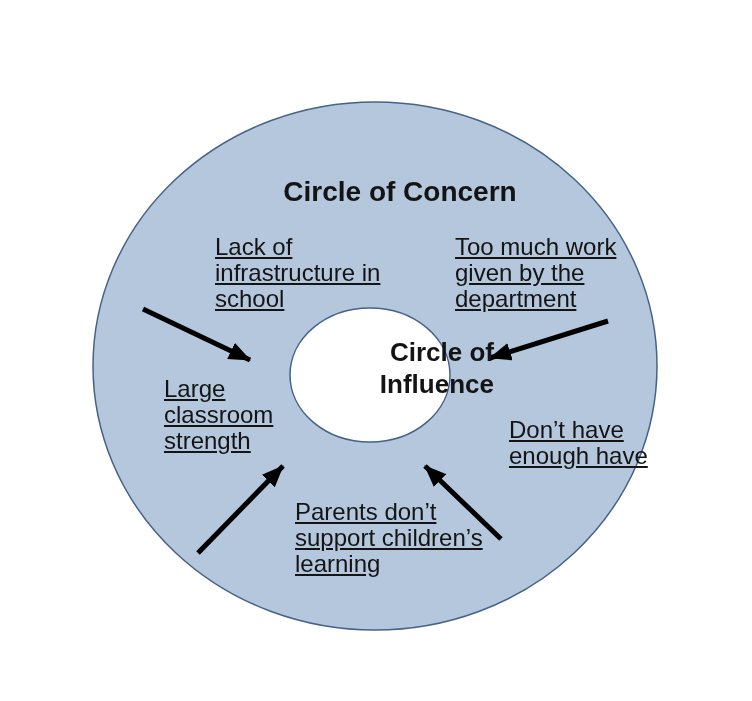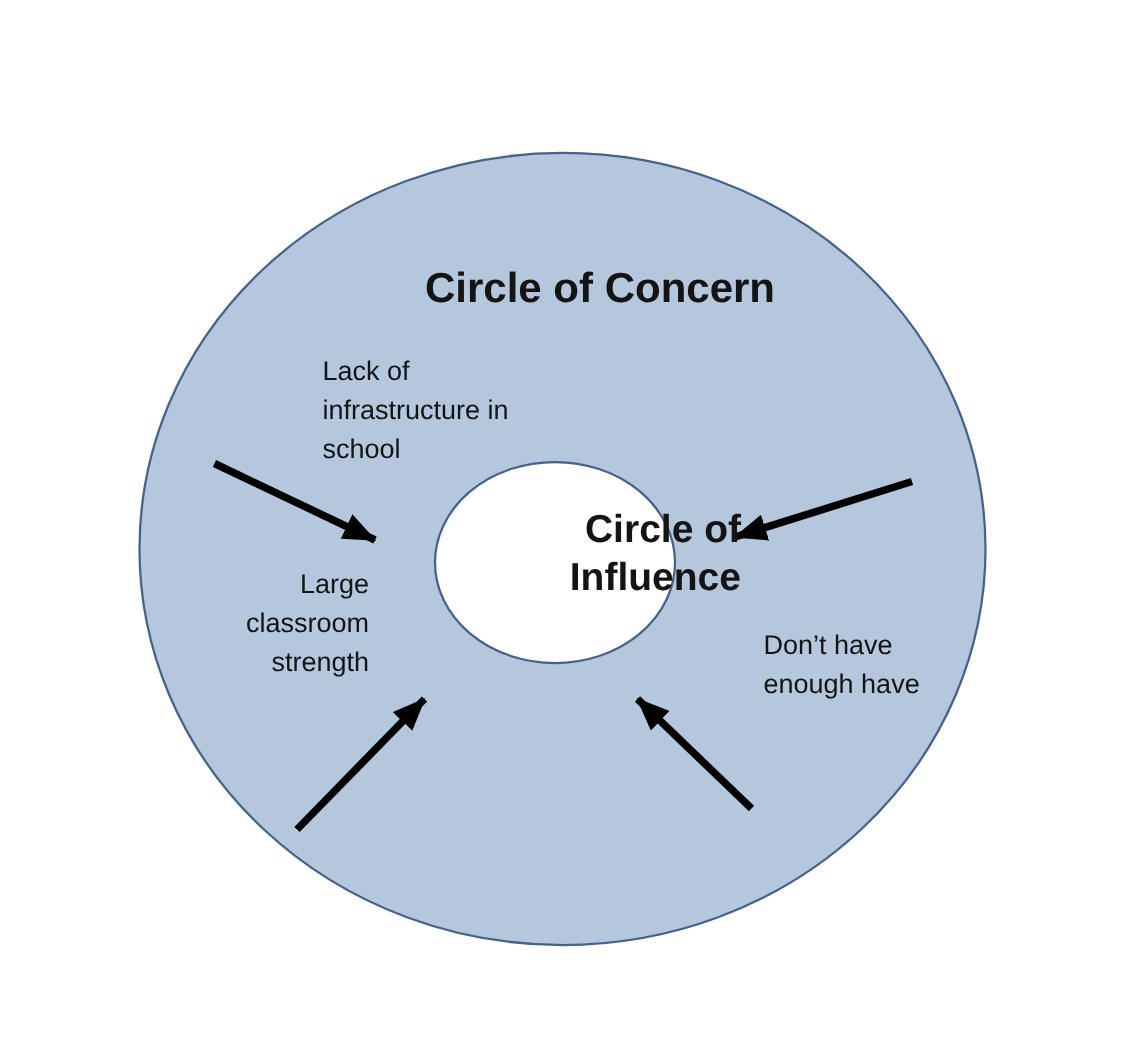--- a/index.html
+++ b/index.html
@@ -55,26 +55,27 @@
   .center-label {
     left: 270px;
     top: 336px;
     width: 200px;
     text-align: right;
     font-size: 26px;
     line-height: 32px;
     font-weight: bold;
   }
   .concern {
-    font-size: 18px;
+    font-size: 24px;
     line-height: 26px;
+    text-decoration: underline;
   }
   .concern-infrastructure { left: 191px; top: 234px; }
   .concern-workload       { left: 431px; top: 234px; }
-  .concern-classroom      { left: 140px; top: 376px; text-align: right; }
+  .concern-classroom      { left: 140px; top: 376px; }
   .concern-time           { left: 485px; top: 417px; }
   .concern-parents        { left: 271px; top: 499px; }
 </style>
 </head>
 <body>
 
 <div class="canvas">
 
   <svg class="diagram" width="752" height="701" viewBox="0 0 752 701">
     <defs>
@@ -98,22 +99,28 @@
 
   <div class="txt title">Circle of Concern</div>
 
   <div class="txt center-label">Circle of
 Influence</div>
 
   <div class="txt concern concern-infrastructure">Lack of
 infrastructure in
 school</div>
 
+  <div class="txt concern concern-workload">Too much work
+given by the
+department</div>
 
   <div class="txt concern concern-classroom">Large
 classroom
 strength</div>
 
   <div class="txt concern concern-time">Don’t have
 enough have</div>
 
+  <div class="txt concern concern-parents">Parents don’t
+support children’s
+learning</div>
 
 </div>
 
 </body></html>

